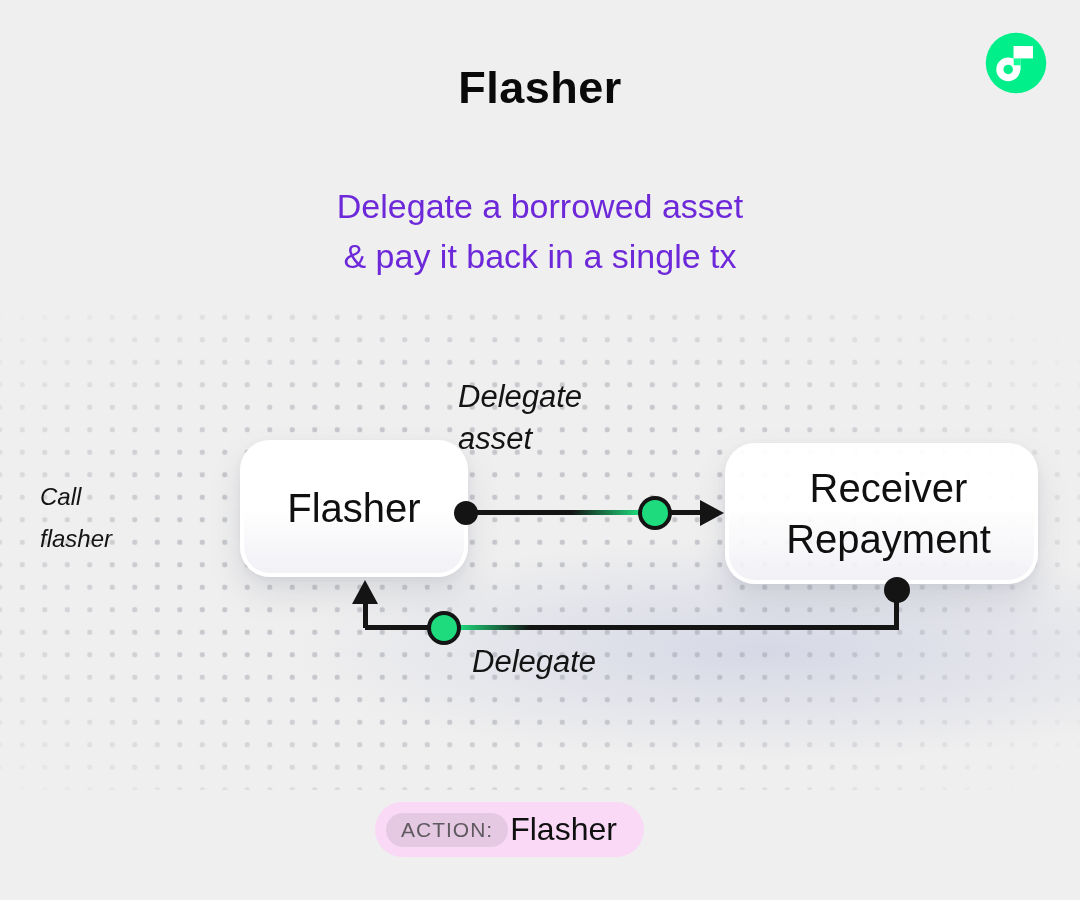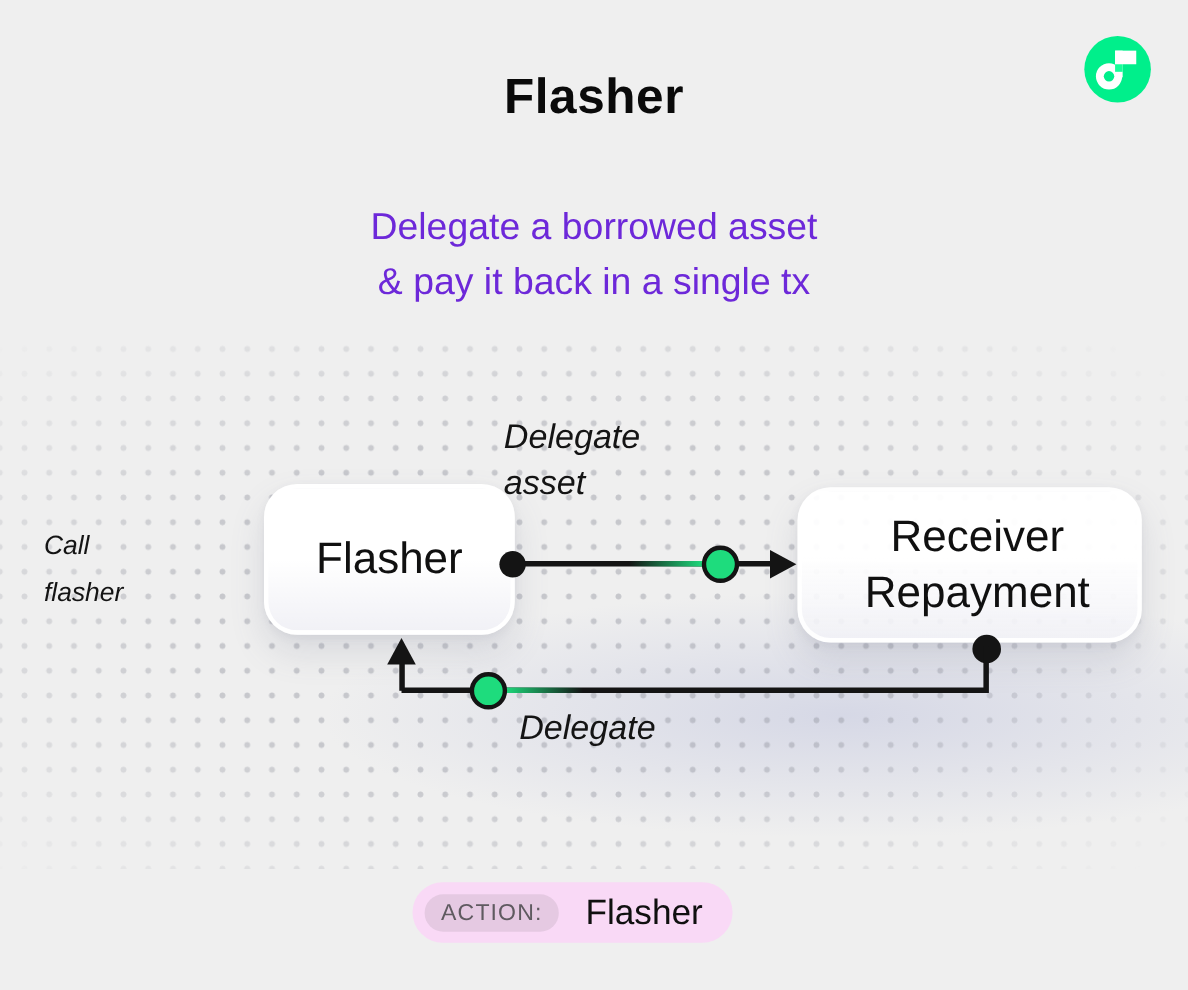--- a/index.html
+++ b/index.html
@@ -71,21 +71,21 @@
   .ln-rp-horiz{left:365px;top:625px;width:532px;height:5px;}
   .trail-rp{position:absolute;left:458px;top:625px;width:72px;height:5px;
     background:linear-gradient(to right, #1EDC7D, rgba(30,220,125,0));}
   .ln-rp-up{left:363px;top:602px;width:5px;height:26px;}
   .ah-up{position:absolute;left:352px;top:580px;width:0;height:0;
     border-left:13px solid transparent;border-right:13px solid transparent;border-bottom:24px solid #141414;}
 
   .action-pill{
     position:absolute;left:375px;top:802px;height:55px;border-radius:28px;
     background:#F9D9F6;display:inline-flex;align-items:center;
-    padding:0 27px 0 11px;gap:24px;
+    padding:0 27px 0 11px;gap:2px;
   }
   .action-tag{
     height:34px;border-radius:17px;background:#E5C9E2;color:#5F5A60;
     display:flex;align-items:center;padding:0 15px;font-size:21px;
     letter-spacing:1px;font-weight:500;
   }
   .action-value{font-size:32px;color:#101010;}
 </style>
 </head>
 <body>

